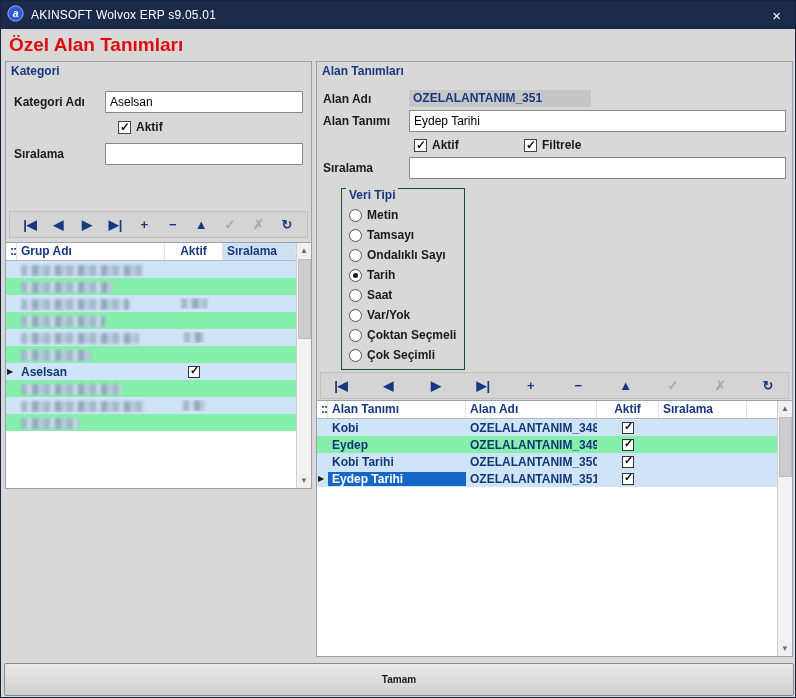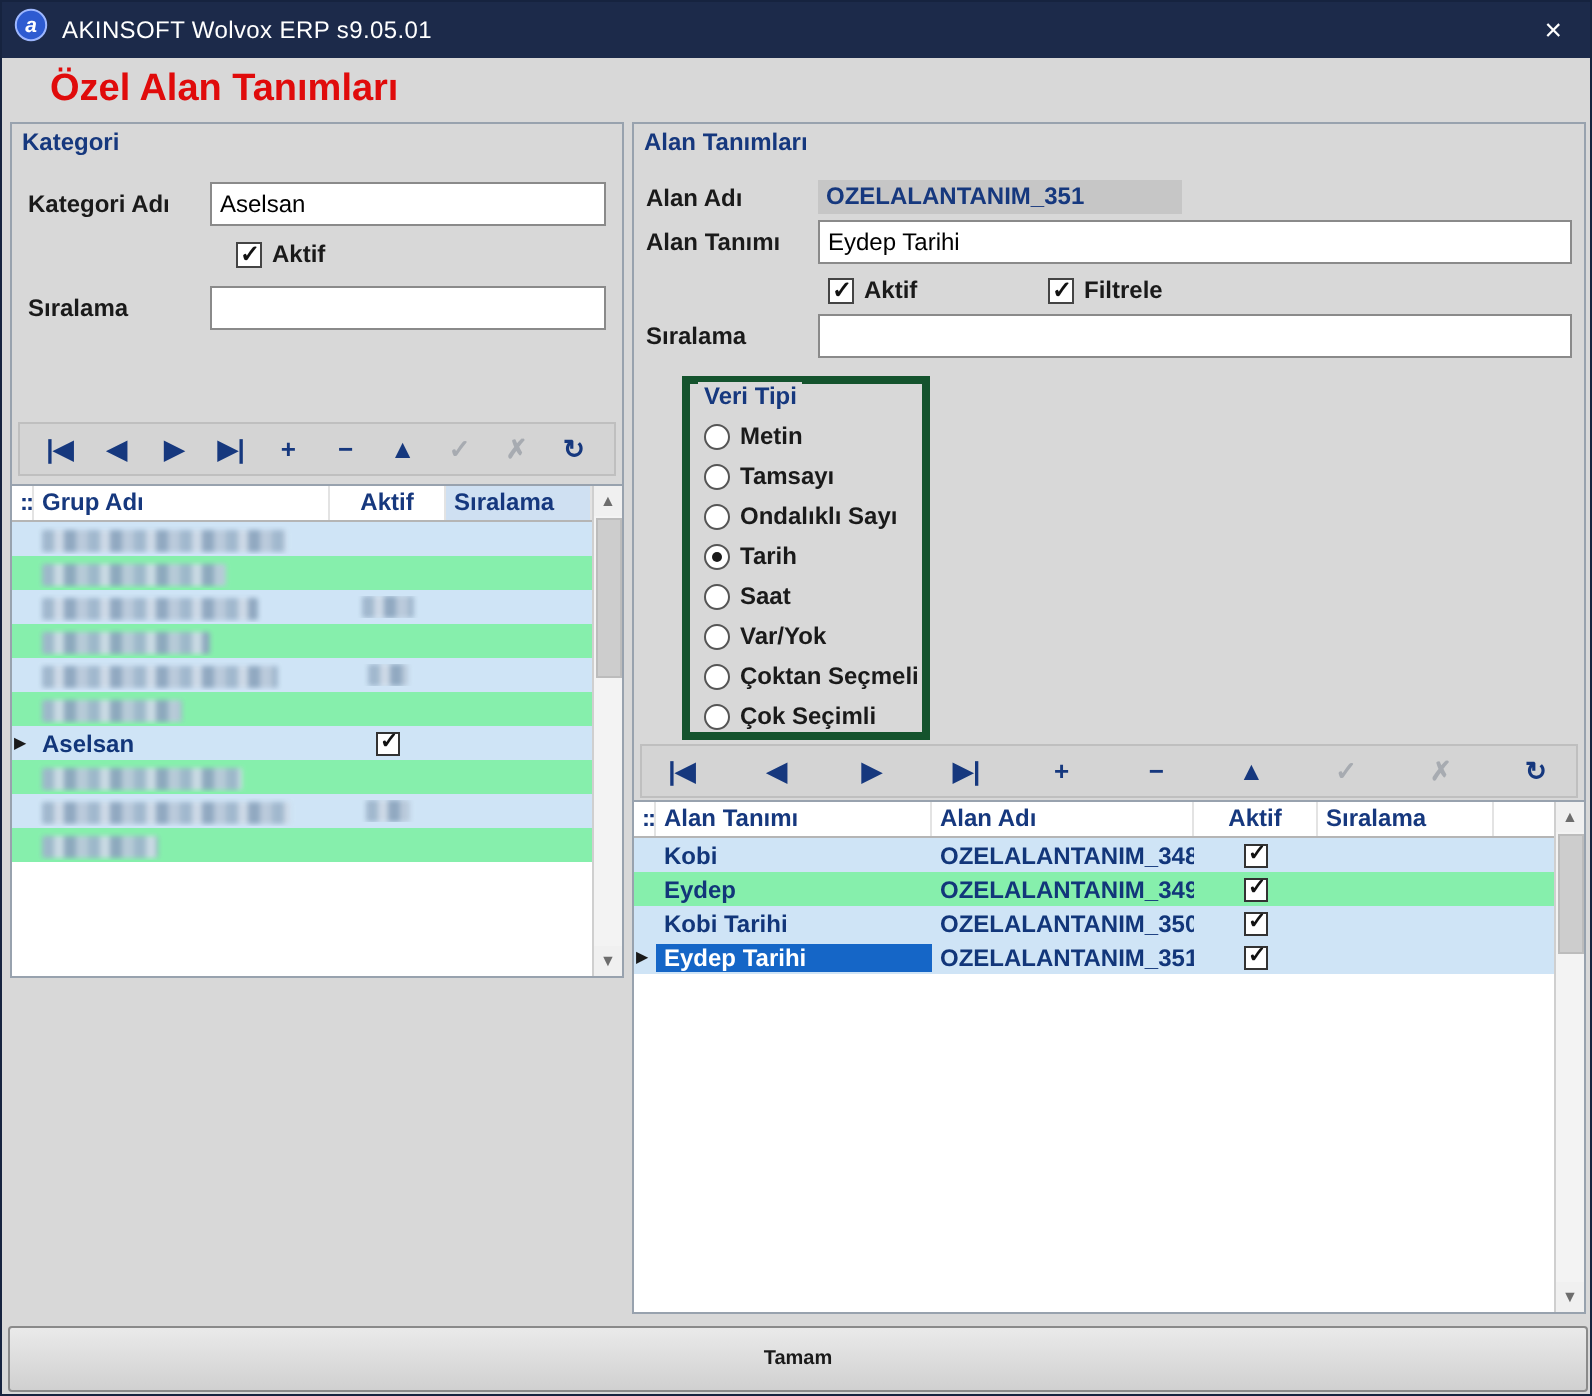--- a/index.html
+++ b/index.html
@@ -7,42 +7,42 @@
   body{background:#d8d8d8;overflow:hidden}
   .window{position:relative;width:796px;height:698px;background:#d8d8d8;border:1px solid #16233f;overflow:hidden}
 
   
   .titlebar{position:absolute;top:0;left:0;right:0;height:28px;background:#1c2a4a;color:#fff;
     display:flex;align-items:center;gap:7px;padding:0 6px}
   .titlebar .wtitle{font-size:12px;letter-spacing:.2px}
   .titlebar .close{margin-left:auto;font-size:15px;line-height:15px;padding:3px 8px;cursor:pointer;color:#fff}
 
   
-  .pagehead{position:absolute;top:28px;left:0;right:0;height:32px;display:flex;align-items:center;padding-left:24px}
+  .pagehead{position:absolute;top:28px;left:0;right:0;height:32px;display:flex;align-items:center;padding-left:8px}
   .pagehead .ptitle{color:#e00b0b;font-size:19px;font-weight:bold}
 
   
   .panel{position:absolute;border:1px solid #98a2ae;background:#d8d8d8}
   .panel-title{position:absolute;top:2px;left:5px;color:#16387e;font-weight:bold;font-size:12px}
   #kategoriPanel{left:4px;top:60px;width:307px;height:428px}
   #alanPanel{left:315px;top:60px;width:477px;height:596px}
 
   .flabel{position:absolute;font-size:12px;font-weight:bold;color:#1a1a1a;text-align:left;white-space:nowrap}
   .tinput{position:absolute;height:22px;border:1px solid #8a8a8a;background:#fff;font-size:12px;padding:0 4px;color:#000}
   .chip{position:absolute;background:#c6c6c6;color:#16387e;font-weight:bold;font-size:12px;line-height:17px;padding:0 4px}
 
   
   .cbwrap{position:absolute;display:flex;align-items:center;gap:5px;font-size:12px;font-weight:bold;color:#1a1a1a}
   .cb{width:13px;height:13px;border:1px solid #444;background:#fff;display:inline-block;position:relative;flex:0 0 13px;cursor:pointer}
   .cb.checked::after{content:"✓";position:absolute;left:1px;top:-2px;font-size:12px;font-weight:bold;color:#111;line-height:14px}
   .radio{width:13px;height:13px;border:1px solid #555;border-radius:50%;background:#fff;display:inline-block;position:relative;flex:0 0 13px;cursor:pointer}
   .vt-option.selected .radio::after{content:"";position:absolute;left:3px;top:3px;width:5px;height:5px;border-radius:50%;background:#1a1a1a}
 
   
-  .vtbox{position:absolute;left:24px;top:126px;width:124px;height:182px;border:4px solid #14532d}
+  .vtbox{position:absolute;left:24px;top:126px;width:124px;height:182px;border:1px solid #14532d}
   .vtbox .vt-title{position:absolute;top:-1px;left:4px;background:#d8d8d8;padding:0 3px;color:#16387e;font-weight:bold;font-size:12px}
   .vt-list{list-style:none;padding:16px 0 0 7px}
   .vt-option{display:flex;align-items:center;gap:5px;height:20px;font-size:12px;font-weight:bold;color:#1a1a1a;cursor:pointer}
 
   
   .dbnav{position:absolute;left:3px;right:3px;height:27px;background:#d4d4d4;border:1px solid #bfbfbf;
     display:flex;justify-content:space-between;align-items:center;padding:0 8px}
   .nav{border:none;background:transparent;color:#16387e;font-size:13px;font-weight:bold;min-width:24px;height:22px;
     line-height:22px;text-align:center;cursor:pointer;white-space:nowrap}
   .nav.disabled{color:#a7abb1}

